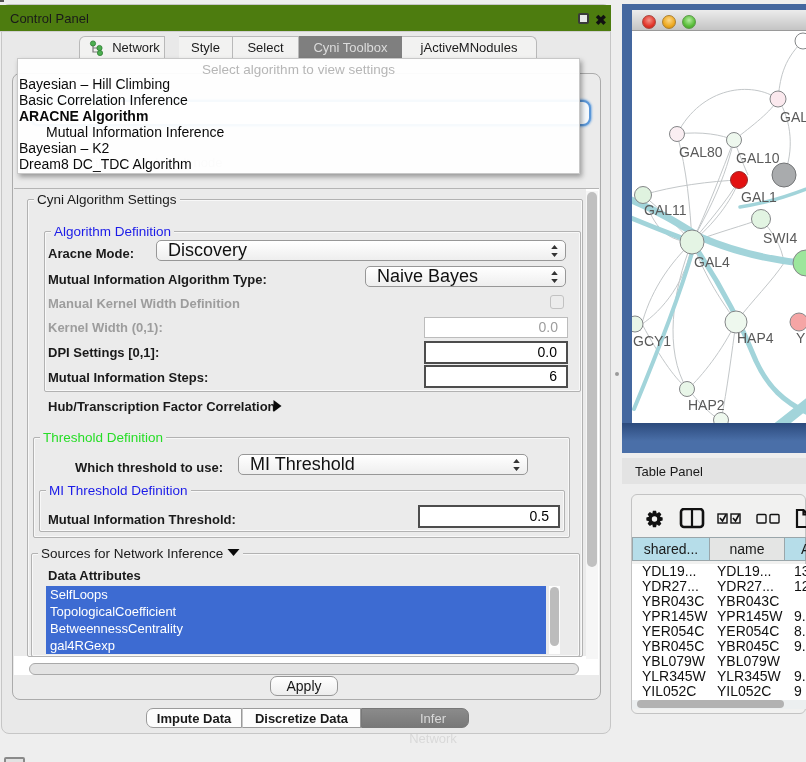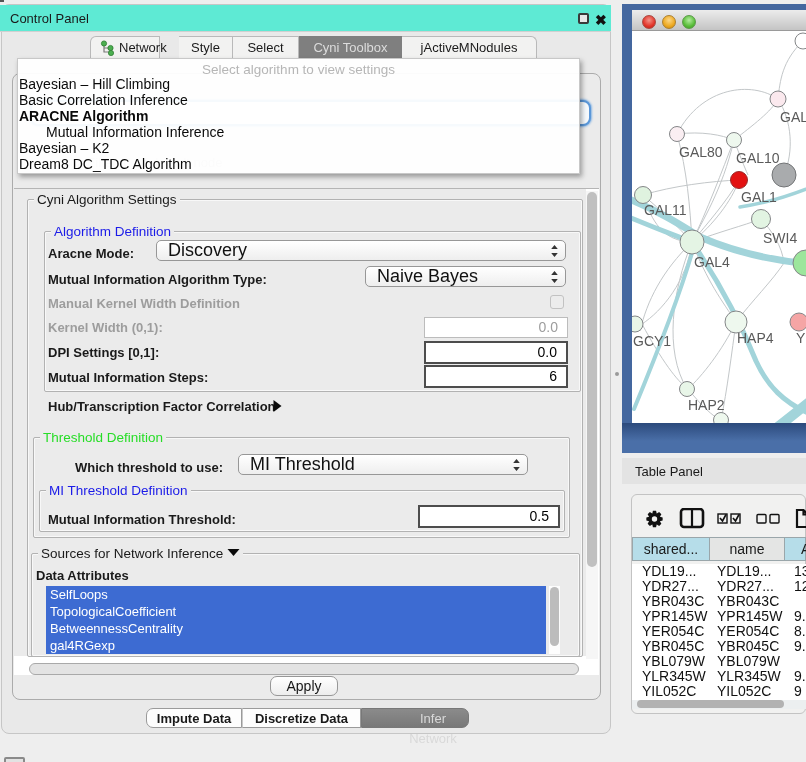--- a/index.html
+++ b/index.html
@@ -2,27 +2,27 @@
 <html><head>
 <meta charset="utf-8">
 <style>
 * { margin:0; padding:0; box-sizing:border-box; }
 html,body { width:806px; height:762px; overflow:hidden; }
 body { font-family:"Liberation Sans", sans-serif; background:#eeeeee; position:relative; }
 #page { position:absolute; top:0; left:0; width:806px; height:762px; }
 .abs { position:absolute; }
 
 #cpwin { left:1px; top:4px; width:610px; height:730px; background:#e9e9e9; border:1px solid #c6c6c6; border-radius:8px; }
-#cptitle { left:0; top:5px; width:611px; height:27px; background:#5eead4; border-bottom:1px solid #d0d0d0; }
+#cptitle { left:0; top:5px; width:611px; height:27px; background:#4d7c0f; border-bottom:1px solid #d0d0d0; }
 #cptitle .t { position:absolute; left:10px; top:6px; font-size:13px; color:#1a1a1a; }
 #flo { left:578px; top:13px; width:11px; height:11px; border:2px solid #3a3a3a; border-radius:2px; background:#e8e8e8; }
 #clo { left:595px; top:12px; font-size:14px; font-weight:bold; color:#111; }
 
 .tab { position:absolute; top:36px; height:22px; font-size:13px; color:#1a1a1a; text-align:center; line-height:22px; background:#f2f2f1; border:1px solid #b9b9b9; border-bottom:none; }
-#tabnet { left:90px; width:70px; border-radius:6px 0 0 0;padding-left:14px; }
+#tabnet { left:79px; width:86px; border-radius:6px 0 0 0;padding-left:14px; }
 #tabsty { left:179px; width:54px; border-left:none;}
 #tabsel { left:233px; width:66px; border-left:none;}
 #tabcyni { left:299px; width:103px; background:#7f7f7f; color:#dcdcdc; border-color:#7f7f7f; }
 #tabjam { left:402px; width:135px; border-radius:0 6px 0 0; border-left:none;}
 
 #outer { left:12px; top:73px; width:589px; height:627px; background:#ebebeb; border:1px solid #ababab; border-radius:8px; }
 #hidcombo { left:30px; top:100px; width:561px; height:26px; border:2px solid #5b97d8; border-radius:8px; background:#f6fafd; box-shadow:0 0 2px 1px #8ab6e4; }
 #hidlab { left:70px; top:155px; width:460px; height:18px; font-size:13px; color:#b0b0b0; }
 
 #spane { left:14px; top:188px; width:585px; height:487px; background:#ffffff; border-top:1px solid #b5b5b5;}
@@ -127,21 +127,21 @@
 <div class="frame" id="fmithresh">
       <span class="ftitle" style="color:#1b1be8">MI Threshold Definition</span>
     </div>
 <div class="lbl" style="left:48px; top:512px;">Mutual Information Threshold:</div>
 <div class="fld act" style="left:418px; top:505px; width:142px; height:23px; line-height:19px; padding-right:9px;">0.5</div>
 <div class="frame" id="fsources">
       <span class="ftitle" style="color:#1a1a1a">Sources for Network Inference <svg width="13" height="9" viewBox="0 0 13 9" style="vertical-align:1px">
           <path d="M0.5 1 L12.5 1 L6.5 8 Z" fill="#0a0a0a"></path>
         </svg></span>
     </div>
-<div class="lbl" style="left:36px; top:568px;">Data Attributes</div>
+<div class="lbl" style="left:48px; top:568px;">Data Attributes</div>
 <div class="abs" id="dlist">
       <div>SelfLoops</div>
       <div>TopologicalCoefficient</div>
       <div>BetweennessCentrality</div>
       <div>gal4RGexp</div>
     </div>
 <div class="abs" id="lsb"></div>
     <div class="abs" id="lsbt"></div>
 <div class="abs" id="vsb"></div>
     <div class="abs" id="vsbt"></div>

